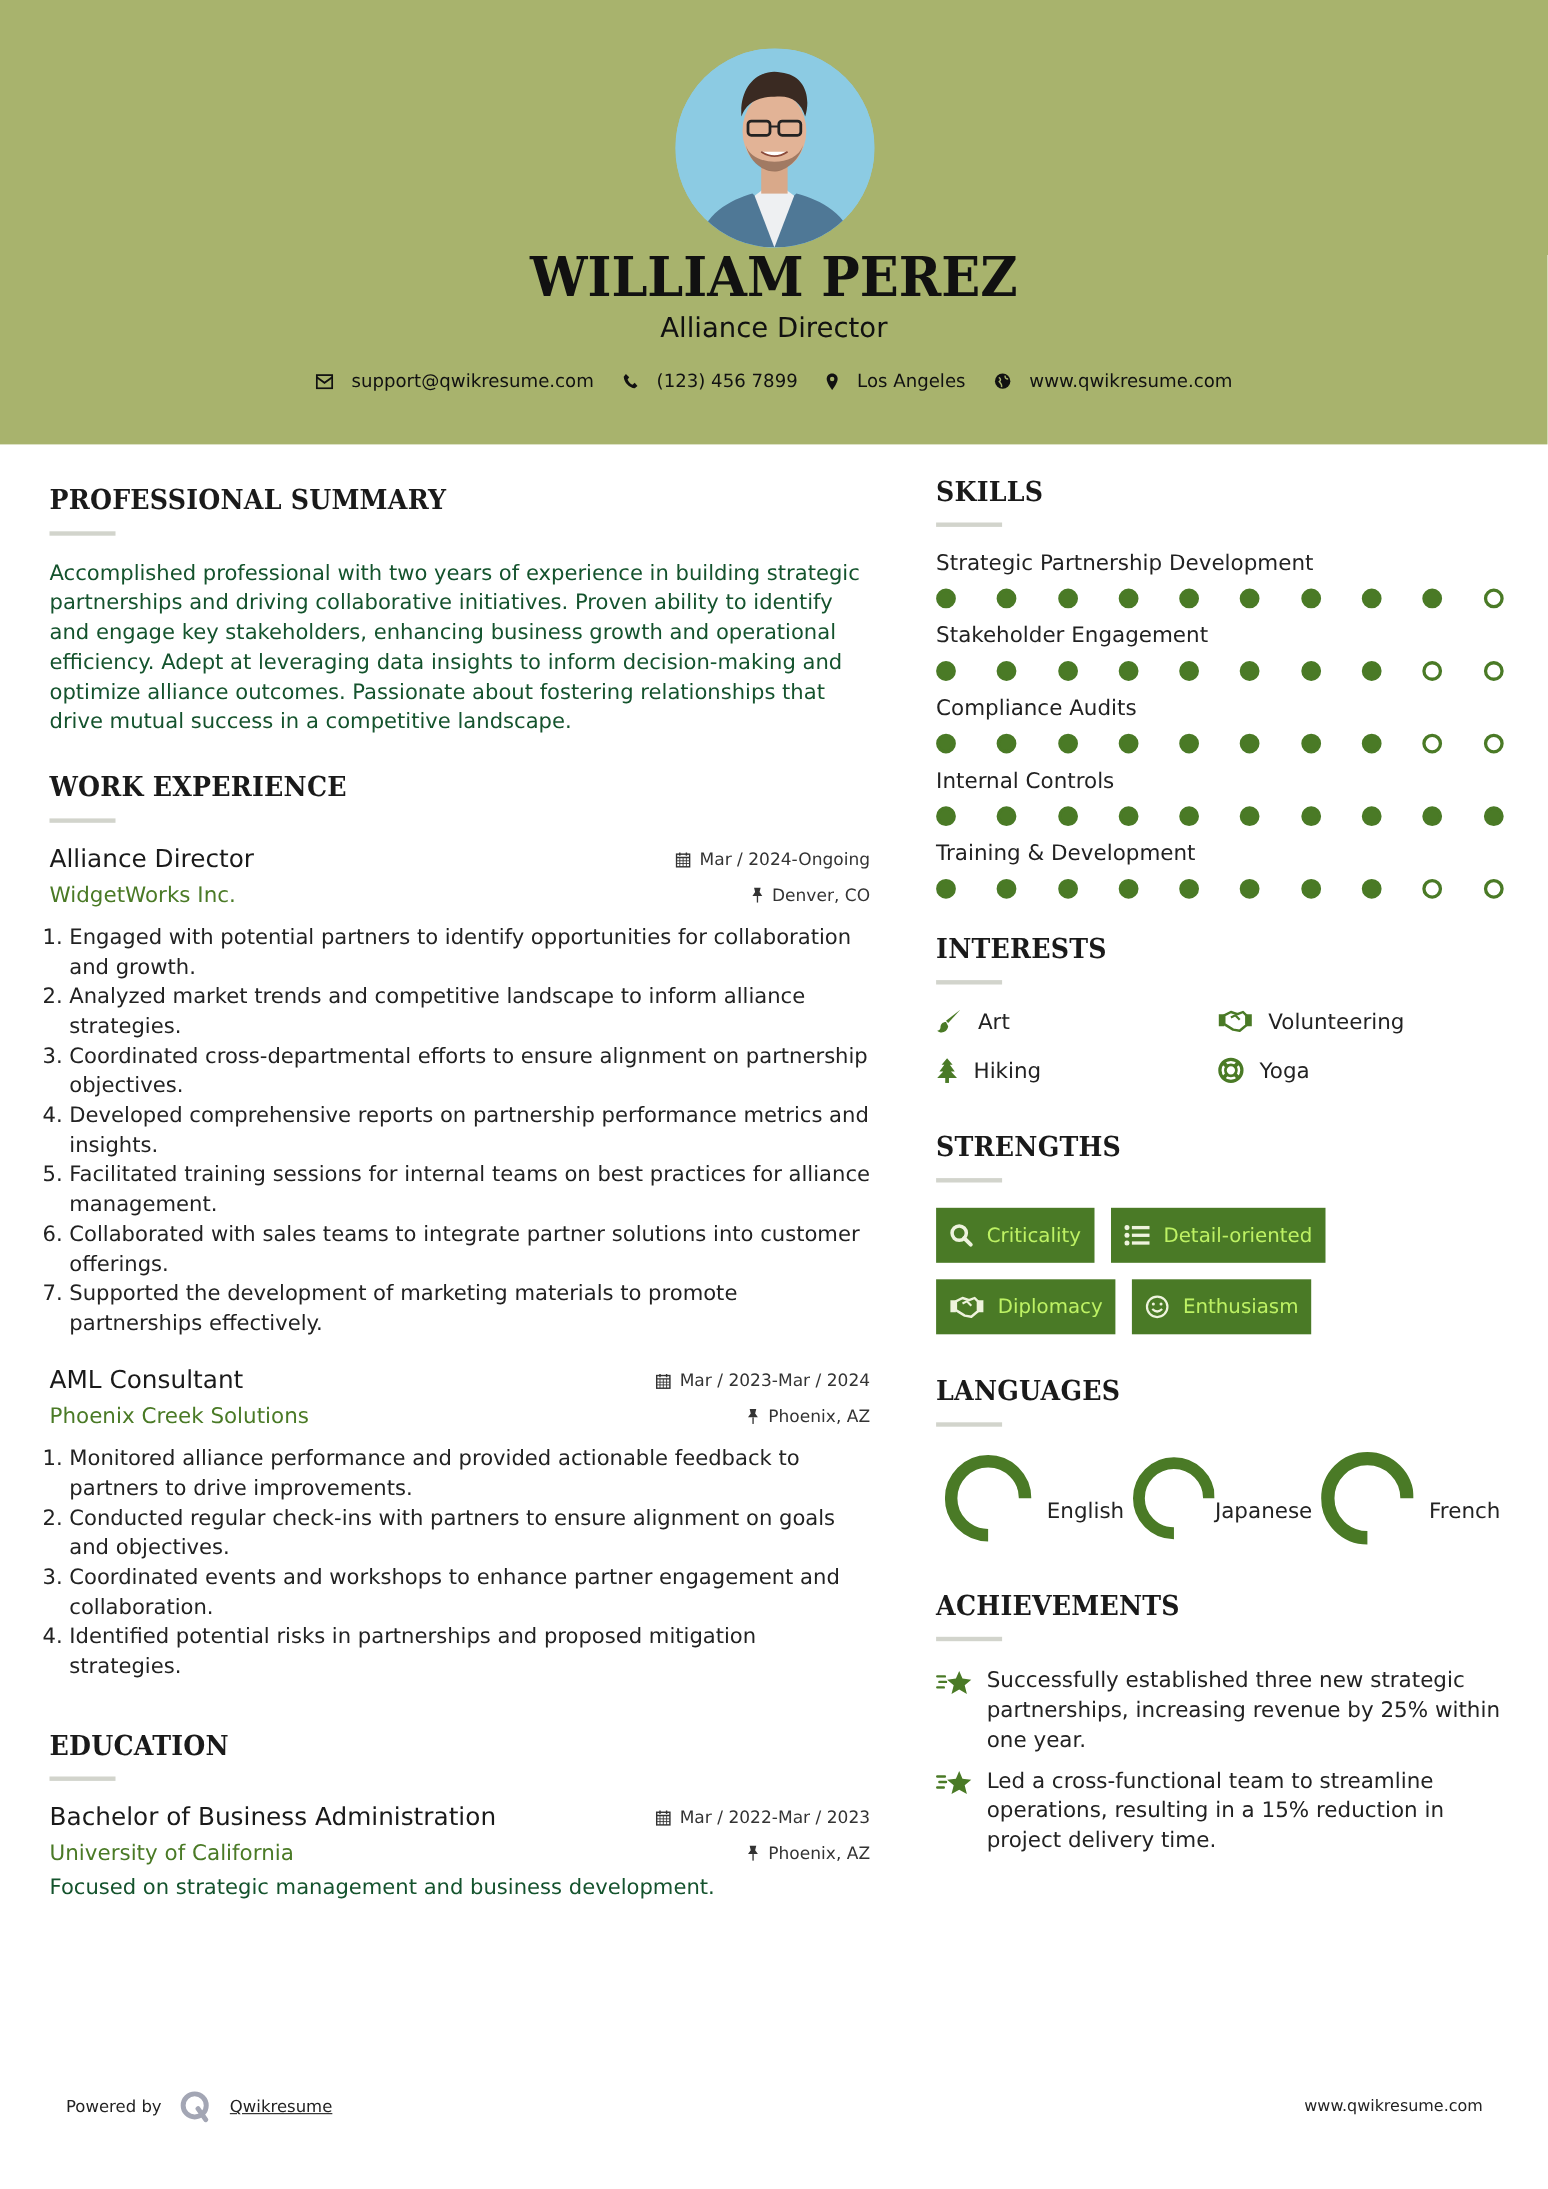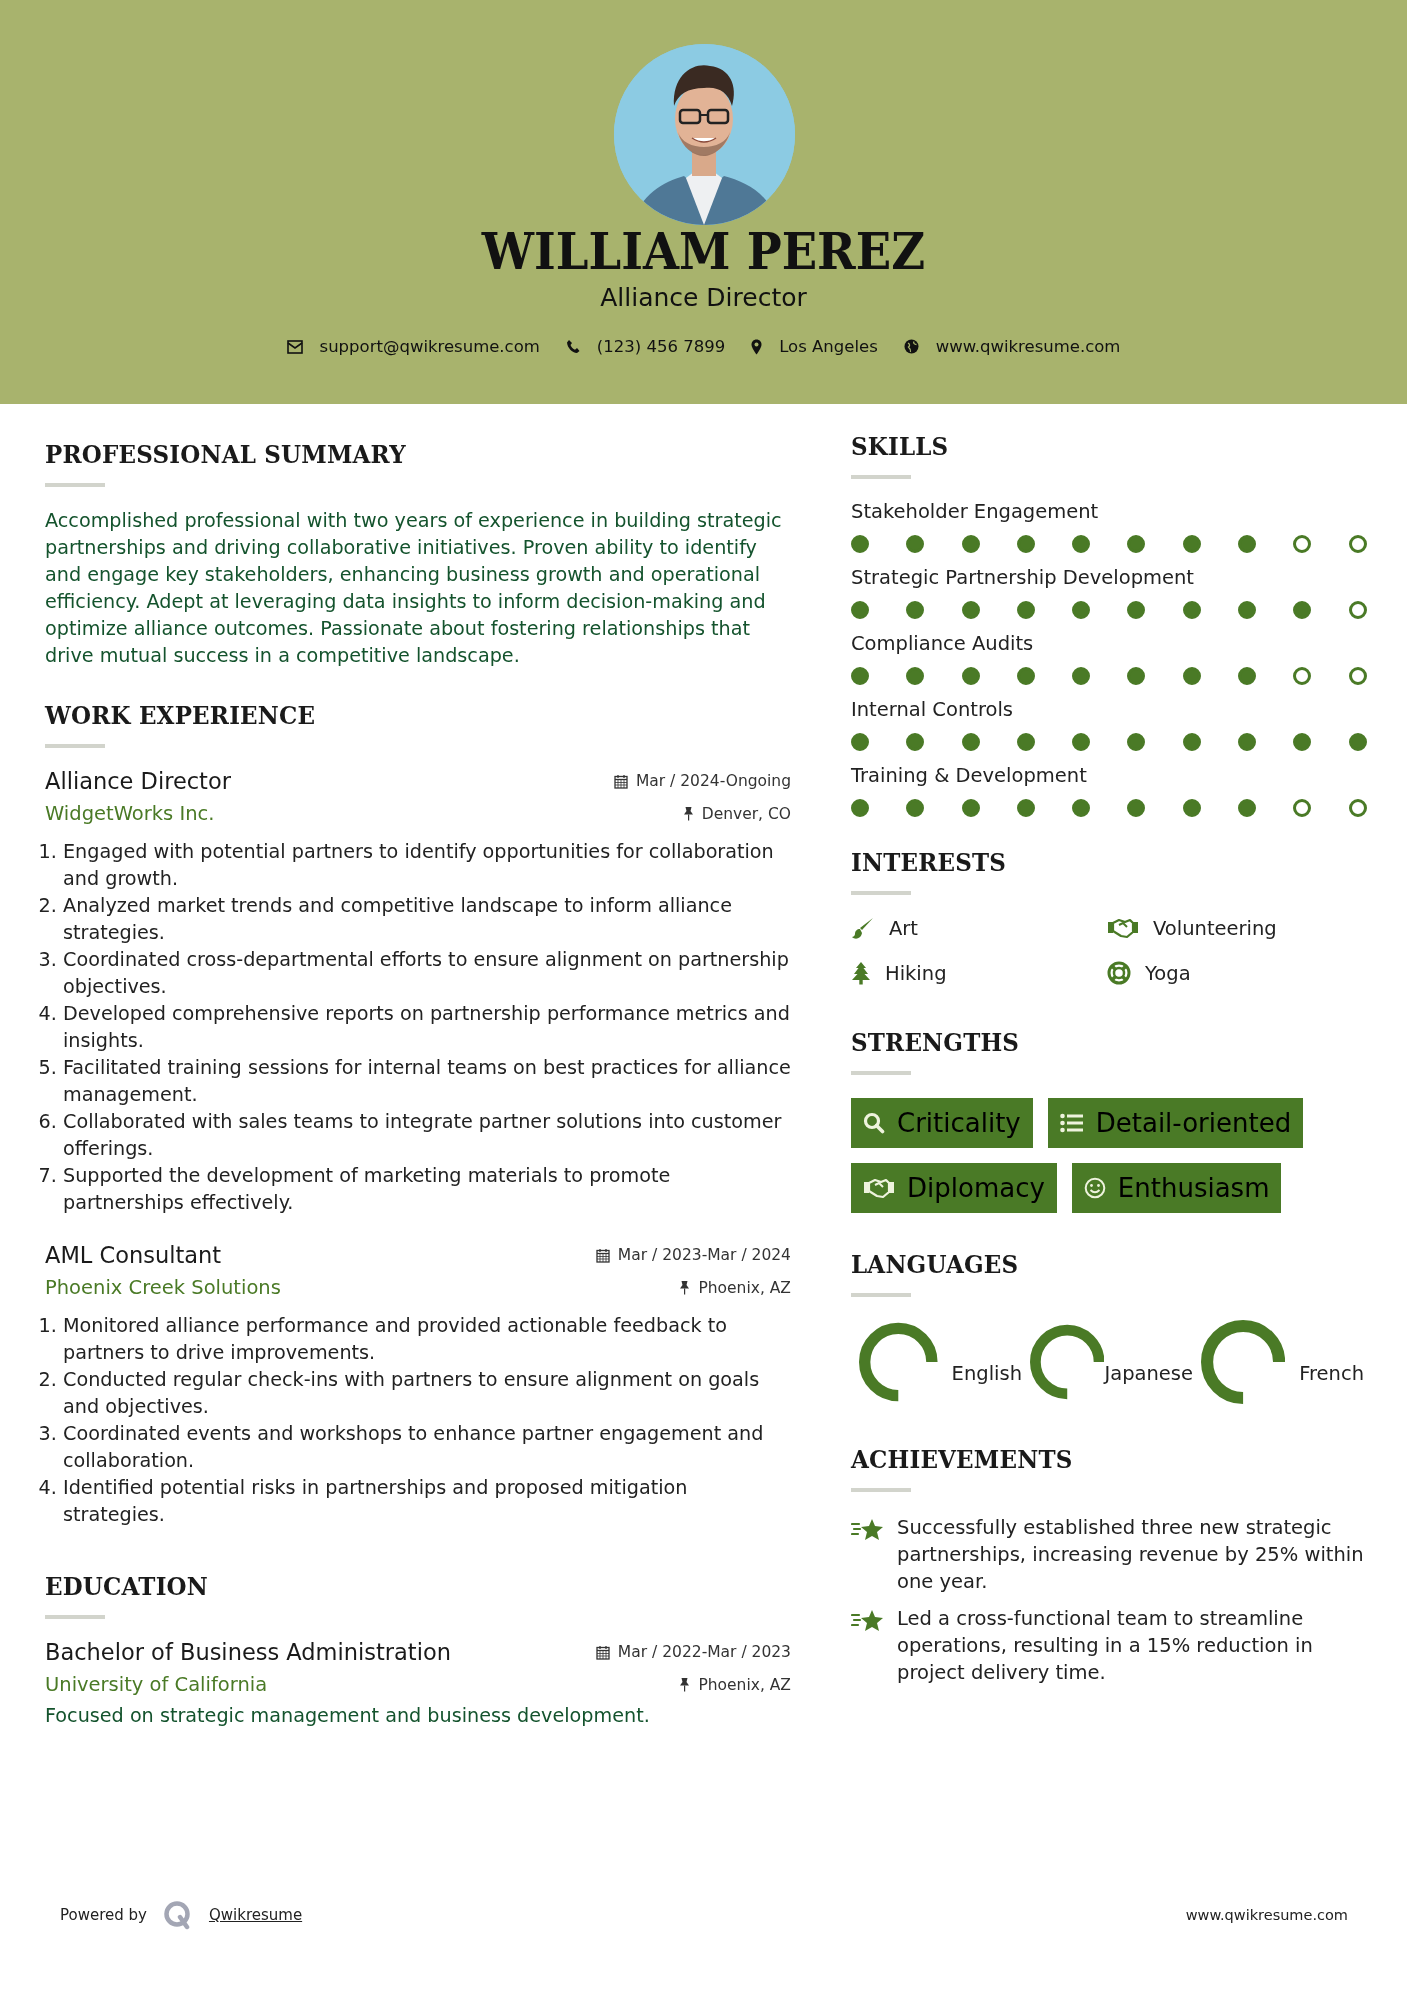--- a/index.html
+++ b/index.html
@@ -38,21 +38,21 @@
   .dots { display: flex; margin-top: 10px; height: 19px; }
   .dot { width: 18px; height: 18px; border-radius: 50%; margin-right: 37.3px; background: #4a7a26; border: 3px solid #4a7a26; }
   .dot.empty { background: #ffffff; }
   .dot:last-child { margin-right: 0; }
 
   .interests { display: grid; grid-template-columns: 256px 250px; row-gap: 19px; margin-top: 4px; }
   .interest { display: flex; align-items: center; font-size: 19.5px; color: #222; height: 26px; }
   .interest svg { margin-right: 14px; flex: none; }
 
   .badges { display: flex; flex-wrap: wrap; width: 520px; }
-  .badge { display: flex; align-items: center; height: 50px; background: #4a7a26; color: #000000; font-size: 26px; padding: 0 12px; margin-right: 15px; margin-bottom: 15px; }
+  .badge { display: flex; align-items: center; height: 50px; background: #4a7a26; color: #bef264; font-size: 18px; padding: 0 12px; margin-right: 15px; margin-bottom: 15px; }
   .badge svg { margin-right: 12px; flex: none; }
 
   .langs { display: flex; margin-top: 6px; }
   .lang { width: 171px; display: flex; flex-direction: row; align-items: center; }
   .lang-ring { margin-left: 8px; }
   .lang-label { font-size: 19.5px; color: #222; margin-top: 22px; }
 
   .ach { display: flex; margin-bottom: 10px; }
   .ach svg { flex: none; margin-right: 12px; margin-top: 2px; }
   .ach-text { font-size: 19.5px; line-height: 27px; color: #222; width: 470px; }
@@ -226,46 +226,46 @@
   </section>
 </div>
 
 <div class="col-right">
 
   <section>
     <div class="sec-title">SKILLS</div>
     <div class="sec-rule"></div>
     <div id="skills-list">
       <div class="skill">
+        <div class="skill-label">Strategic Partnership Development</div>
+        <div class="dots">
+            <span class="dot"></span>
+            <span class="dot"></span>
+            <span class="dot"></span>
+            <span class="dot"></span>
+            <span class="dot"></span>
+            <span class="dot"></span>
+            <span class="dot"></span>
+            <span class="dot"></span>
+            <span class="dot"></span>
+            <span class="dot empty"></span>
+          </div>
+      </div>
+      <div class="skill">
         <div class="skill-label">Stakeholder Engagement</div>
         <div class="dots">
             <span class="dot"></span>
             <span class="dot"></span>
             <span class="dot"></span>
             <span class="dot"></span>
             <span class="dot"></span>
             <span class="dot"></span>
             <span class="dot"></span>
             <span class="dot"></span>
             <span class="dot empty"></span>
-            <span class="dot empty"></span>
-          </div>
-      </div>
-      <div class="skill">
-        <div class="skill-label">Strategic Partnership Development</div>
-        <div class="dots">
-            <span class="dot"></span>
-            <span class="dot"></span>
-            <span class="dot"></span>
-            <span class="dot"></span>
-            <span class="dot"></span>
-            <span class="dot"></span>
-            <span class="dot"></span>
-            <span class="dot"></span>
-            <span class="dot"></span>
             <span class="dot empty"></span>
           </div>
       </div>
       <div class="skill">
         <div class="skill-label">Compliance Audits</div>
         <div class="dots">
             <span class="dot"></span>
             <span class="dot"></span>
             <span class="dot"></span>
             <span class="dot"></span>

